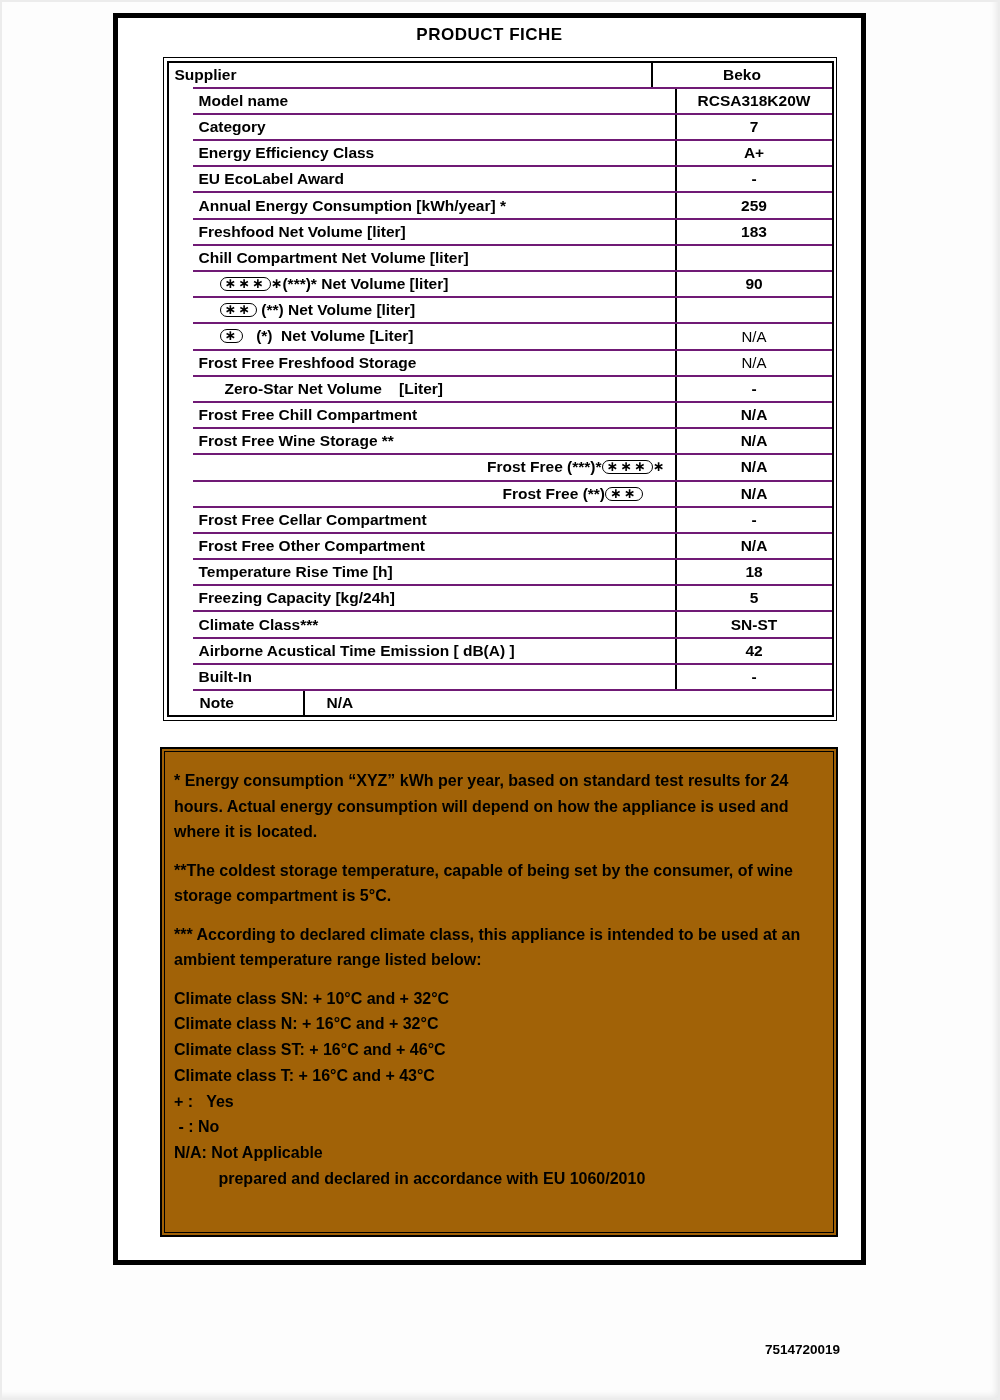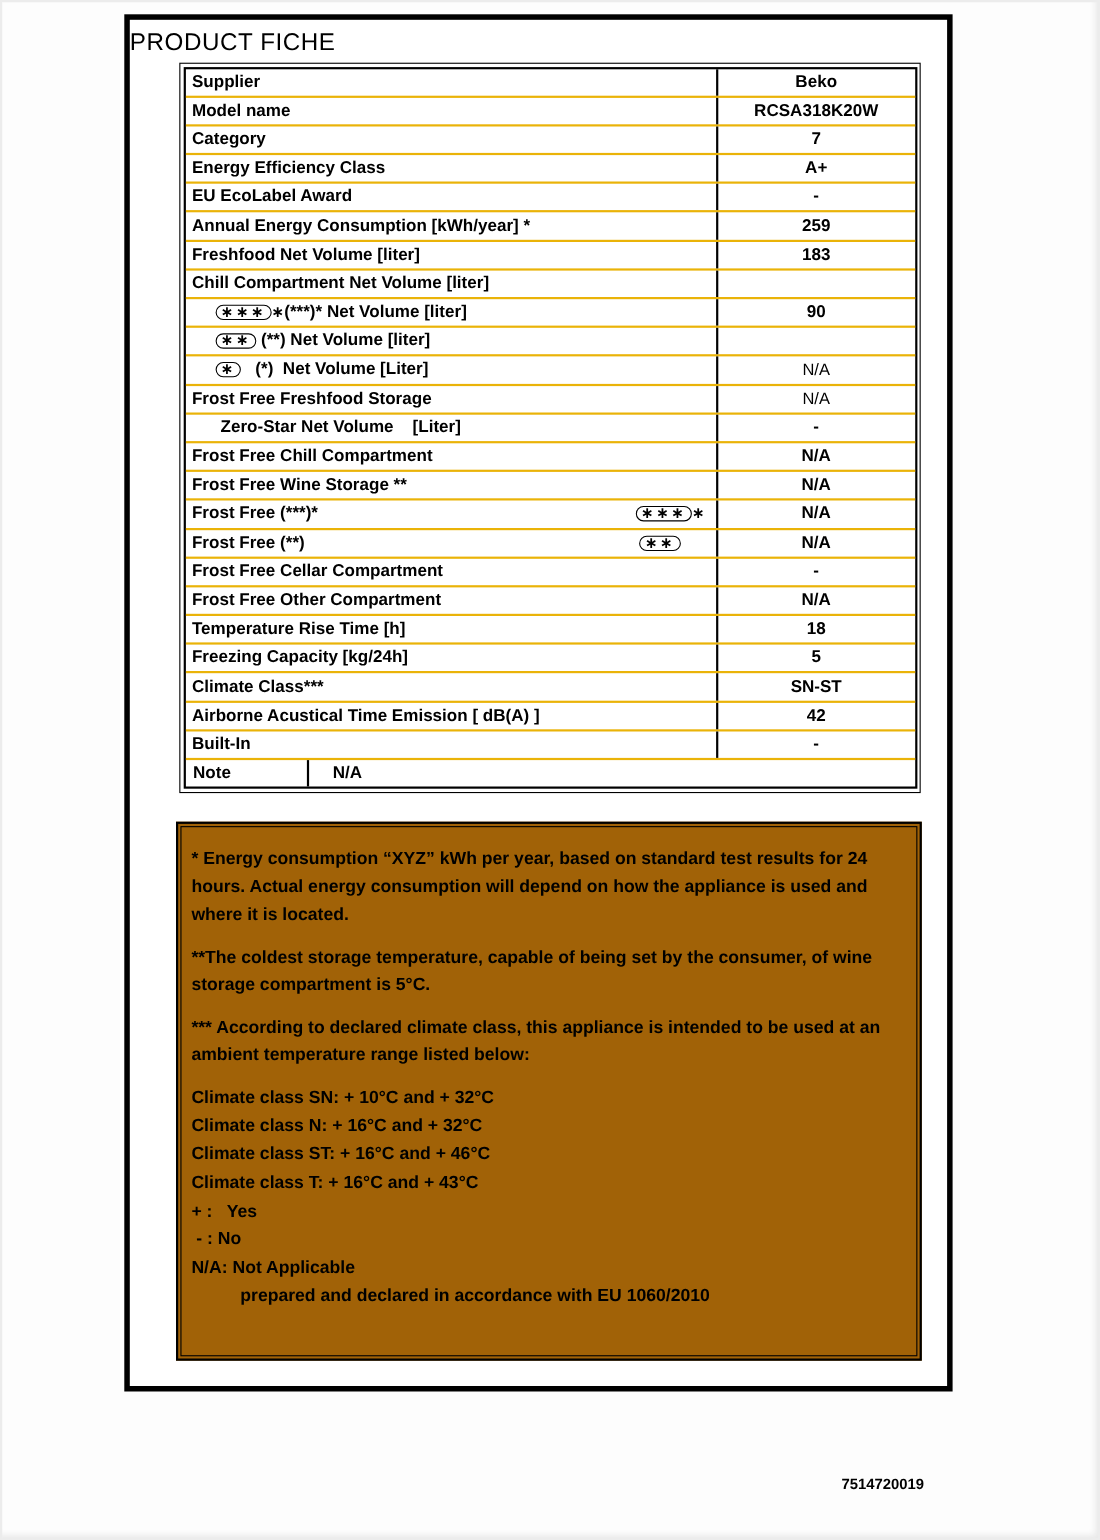--- a/index.html
+++ b/index.html
@@ -14,44 +14,44 @@
     position:absolute;left:0;top:0;width:1000px;height:1400px;
     box-shadow:inset 0 0 0 2px #ececec, inset -4px -4px 6px #e8e8e8;
   }
   
   .outer-box{
     position:absolute;left:113px;top:13px;width:753px;height:1252px;
     border:5px solid #000;box-sizing:border-box;background:#fff;
   }
   .doc-title{
     position:absolute;top:7px;left:0;width:100%;
-    text-align:left;font-size:22px;font-weight:normal;letter-spacing:0.5px;
+    text-align:center;font-size:17px;font-weight:bold;letter-spacing:0.5px;
     white-space:pre-wrap;
   }
   
   .tbl{
     position:absolute;left:45px;top:39px;width:674px;
     border:1px solid #000;padding:2.5px;box-sizing:border-box;background:#fff;
   }
   .tbl-inner{border:2px solid #000;}
   .row{display:flex;height:24.2px;align-items:stretch;}
-  .row + .row{border-top:2px solid #eab308;}
+  .row + .row{border-top:2px solid #701a75;margin-left:24px;}
   .lbl{
     width:484px;border-right:2px solid #000;box-sizing:border-box;
     display:flex;align-items:center;padding-left:6px;
     font-size:15.5px;font-weight:bold;white-space:pre;overflow:hidden;
   }
   .val{
     flex:1;display:flex;align-items:center;justify-content:center;
     font-size:15.5px;font-weight:bold;white-space:pre;
   }
   .val.light{font-weight:normal;font-size:15px;}
   .ind{padding-left:27px;}
   .ind2{padding-left:32px;}
-  .lbl-split{justify-content:space-between;}
+  .lbl-split{justify-content:flex-end;}
   .rgroup{display:inline-flex;align-items:center;}
   .rg1{margin-right:10px;}
   .rg2{margin-right:32px;}
   .starbox{
     display:inline-flex;align-items:center;justify-content:center;
     border:1.5px solid #000;border-radius:8px;
     height:14px;padding:0 4px 2px 4px;box-sizing:border-box;
     font-size:14px;font-weight:bold;letter-spacing:2px;line-height:10px;
     margin-right:5px;
   }

